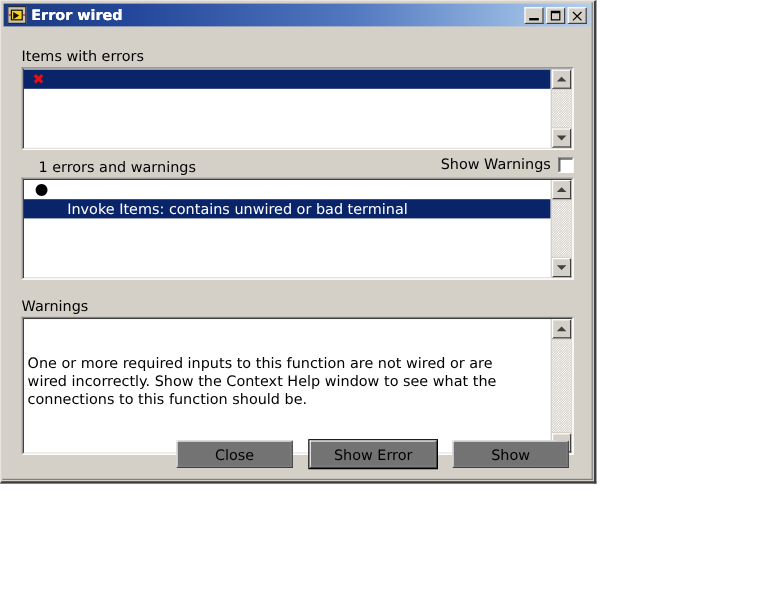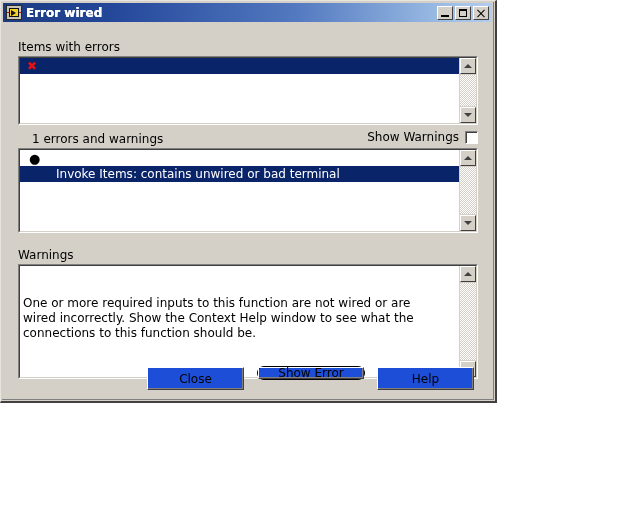--- a/index.html
+++ b/index.html
@@ -292,21 +292,21 @@
     left: 0; top: 0; right: 0; bottom: 0;
     border-top: 1px solid #404040;
     border-left: 1px solid #404040;
     box-sizing: border-box;
   }
 
   
   .btn {
     position: absolute;
     height: 23px;
-    background: #1d4ed8;
+    background: #737373;
     border-top: 1px solid #ffffff;
     border-left: 1px solid #ffffff;
     border-right: 1px solid #404040;
     border-bottom: 1px solid #404040;
     box-sizing: border-box;
     font-size: 12px;
     color: #000;
     display: flex;
     align-items: center;
     justify-content: center;
@@ -437,25 +437,25 @@
             </div>
         </div>
       </div>
     </div>
 
     <div class="btn" style="left:144px; top:343px; width:97px;">
       <div class="inner"></div>
       <span>Close</span>
     </div>
 
-    <div class="btn default" style="left:254px; top:342px; width:108px; height:14px;border-radius:11px;">
+    <div class="btn default" style="left:254px; top:342px; width:108px; height:25px;">
       <div class="inner"></div>
       <div class="inner2"></div>
       <span>Show Error</span>
     </div>
 
     <div class="btn" style="left:374px; top:343px; width:97px;">
       <div class="inner"></div>
-      <span>Help</span>
+      <span>Show</span>
     </div>
 
   </div>
 </div>
 
 </body></html>

